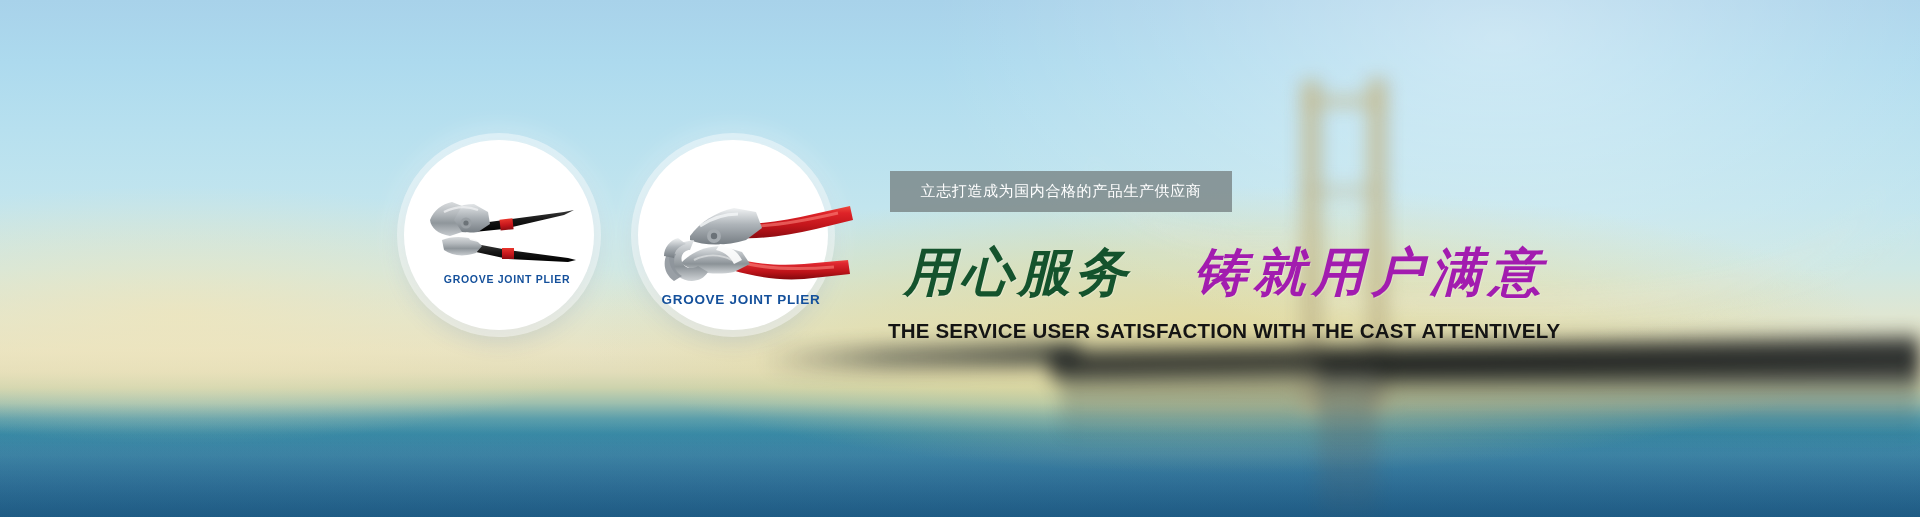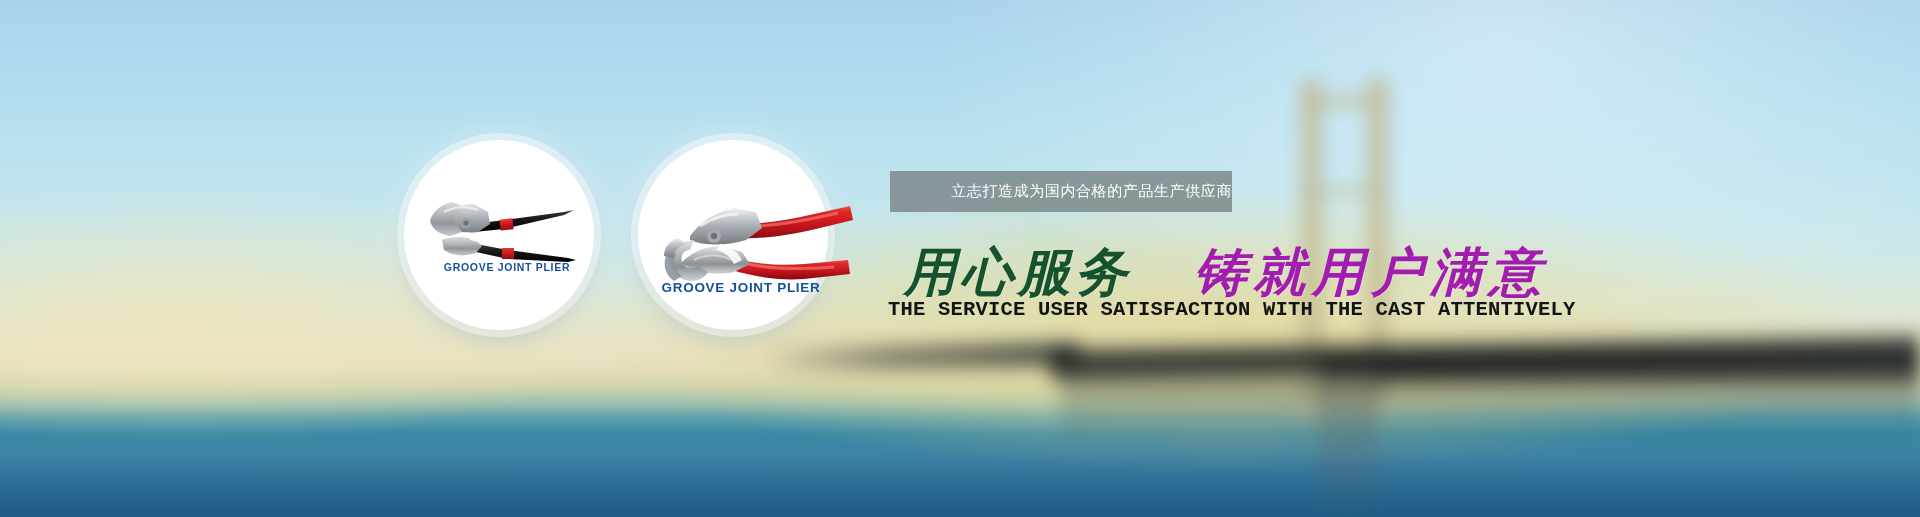--- a/index.html
+++ b/index.html
@@ -152,34 +152,35 @@
   .circle-2{left:638px;top:140px;width:190px;height:190px;}
 
   .circle-label{
     position:absolute;
     left:16px;right:0;
     text-align:center;
     color:#14509b;
     font-weight:bold;
     letter-spacing:.7px;
     white-space:nowrap;
+    margin-top:12px;
   }
   .circle-1 .circle-label{top:121px;font-size:10.5px;}
   .circle-2 .circle-label{top:140px;font-size:13.5px;}
 
   
   .plier-wrap{position:absolute;left:0;top:0;width:190px;height:190px;overflow:visible;}
 
   
   .tagline-bar{
     position:absolute;
     left:890px;top:171px;
     width:342px;height:41px;
     background:rgba(120,131,133,.80);
-    display:flex;align-items:center;justify-content:flex-end;
+    display:flex;align-items:center;justify-content:center;
   }
   .tagline-bar span{
     color:#ffffff;
     font-size:15px;
     letter-spacing:.6px;
     font-family:"DejaVu Sans","Liberation Sans",sans-serif;
   }
 
   .headline{
     position:absolute;
@@ -199,27 +200,27 @@
   }
   .headline .hl-gap{display:inline-block;width:26px;}
   .headline .hl-b{
     color:#a21caf;
     letter-spacing:7px;
     text-shadow:1px 1px 0 rgba(255,255,255,.22);
   }
 
   .subline{
     position:absolute;
-    left:888px;top:298px;
+    left:888px;top:319px;
     white-space:nowrap;
     color:#141414;
     font-size:20.5px;
     font-weight:bold;
     letter-spacing:.2px;
-    font-family:Liberation Mono, monospace;
+    font-family:Liberation Sans, sans-serif;
     text-align:right;
   }
 </style>
 </head>
 <body>
 
 <div id="banner">
 
   <div class="bg-layer sky"></div>
   <div class="bg-layer haze-warm"></div>

